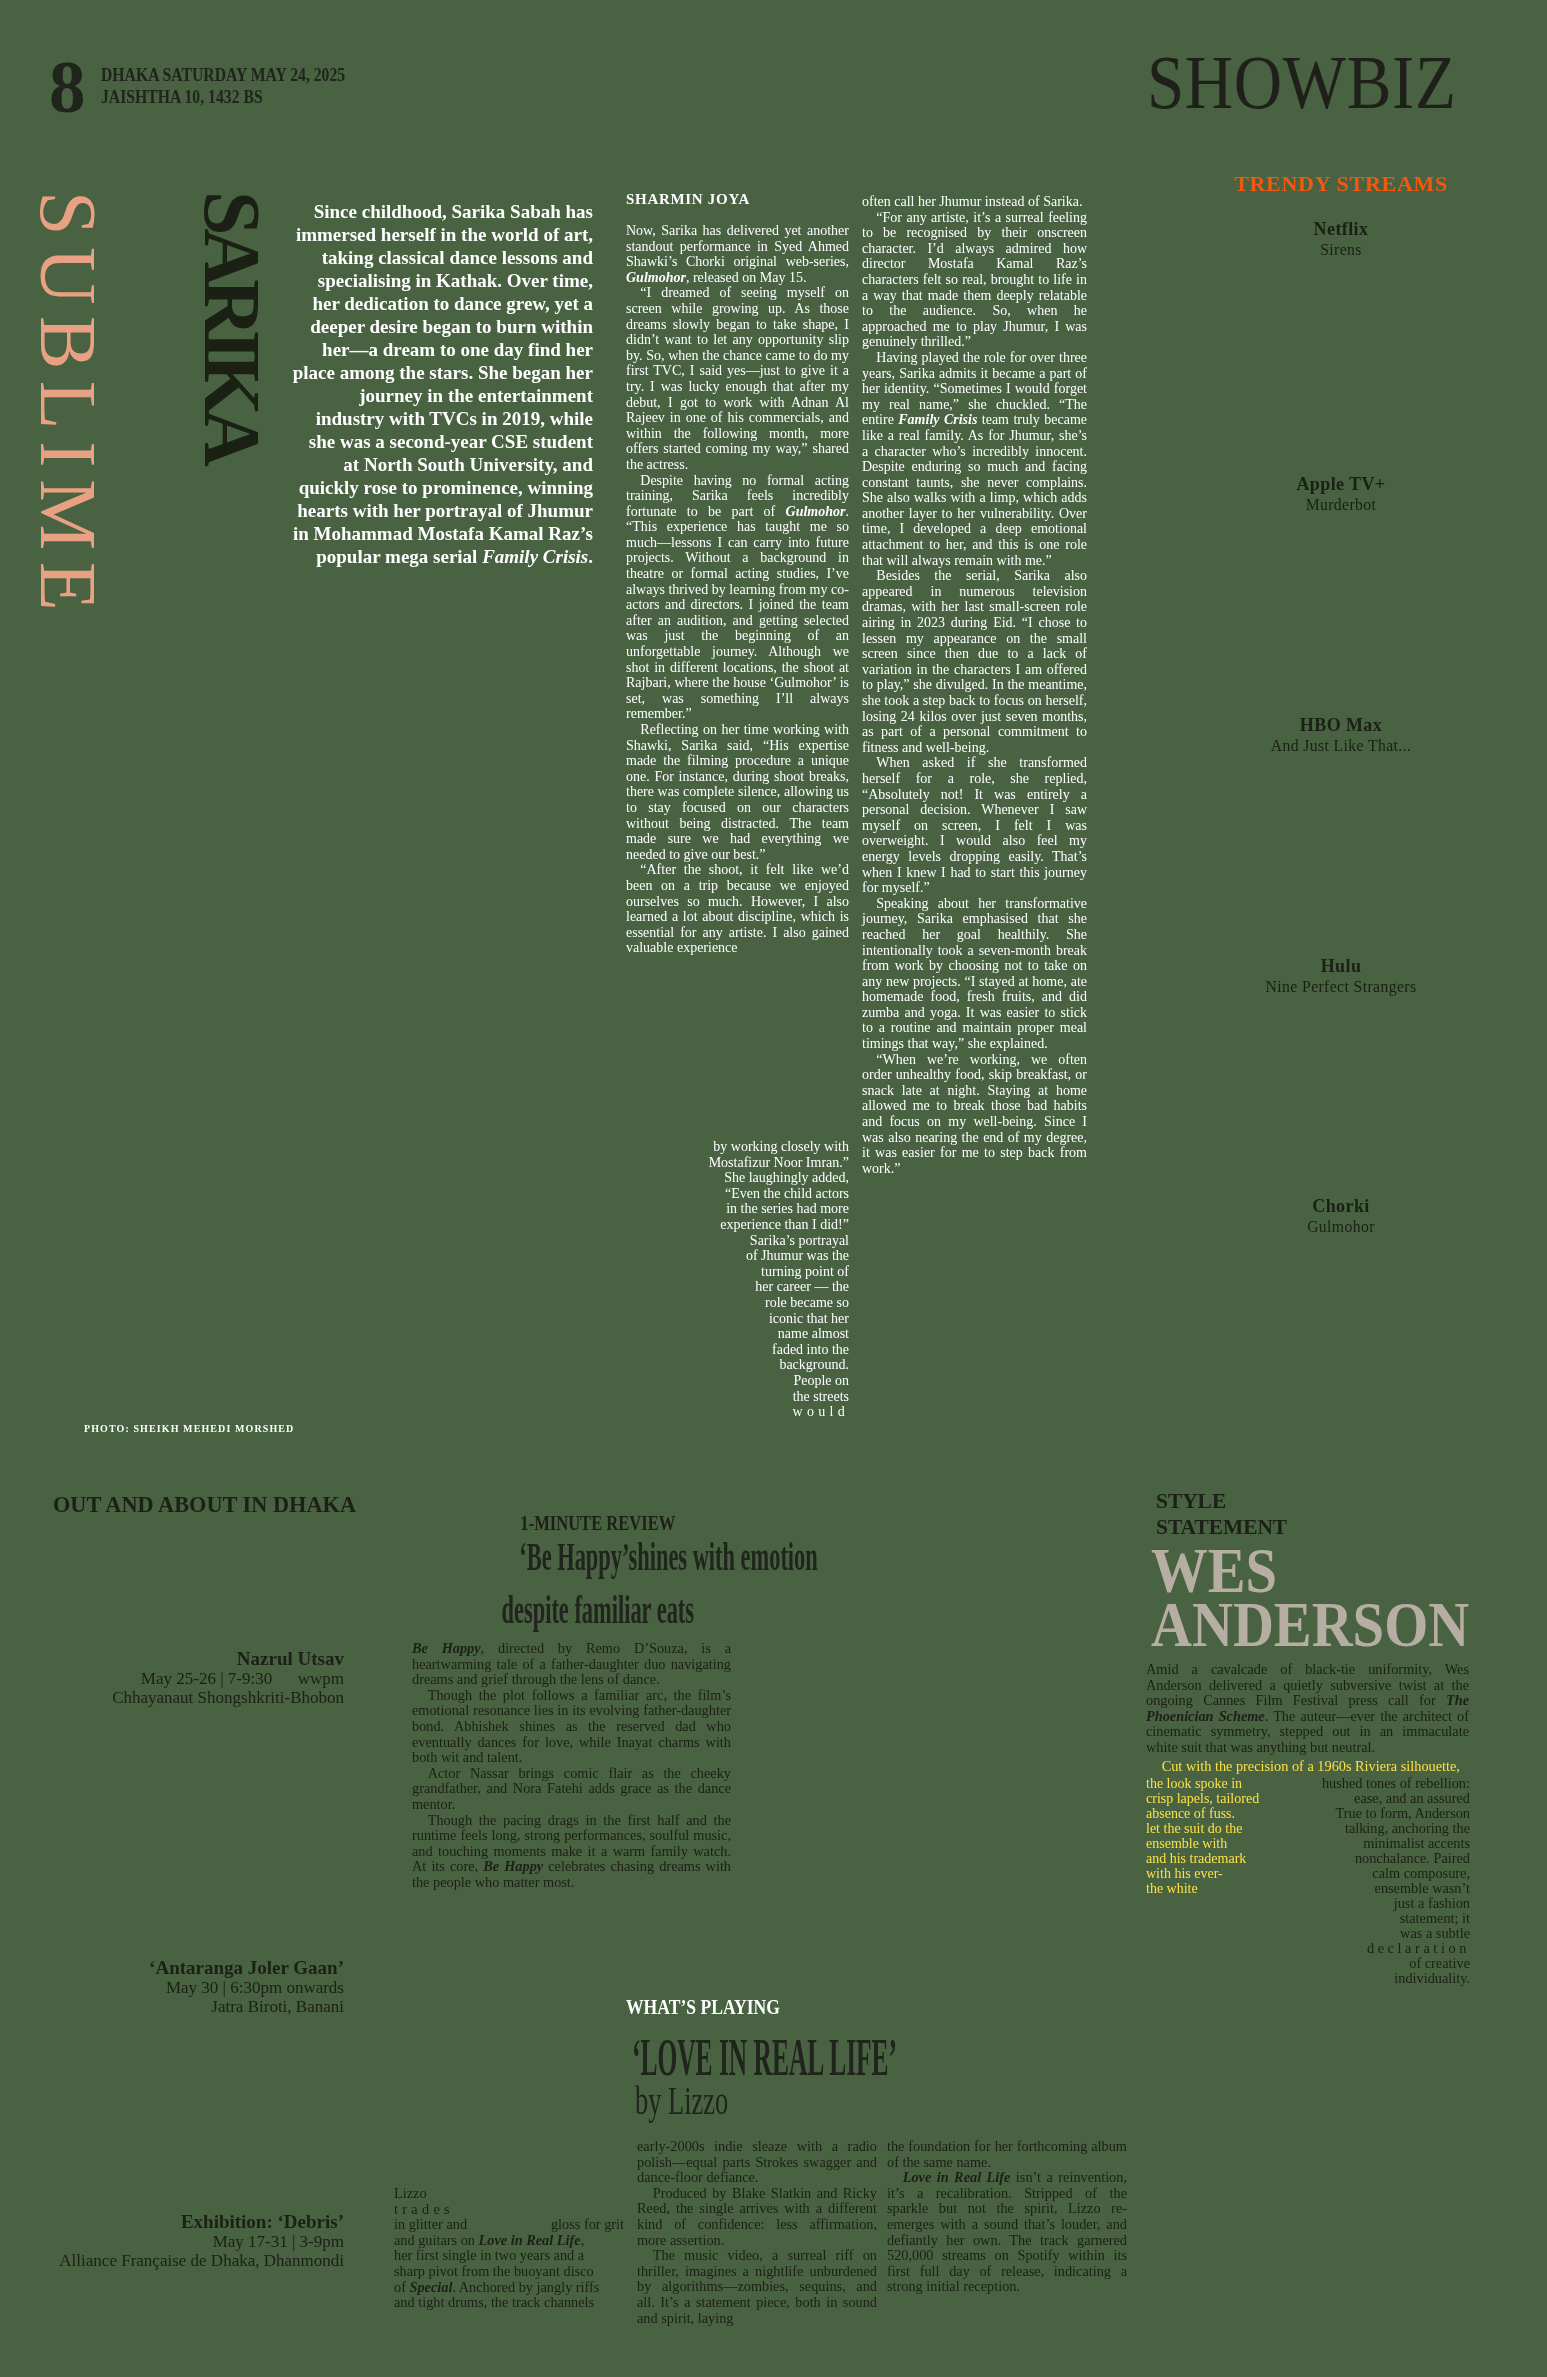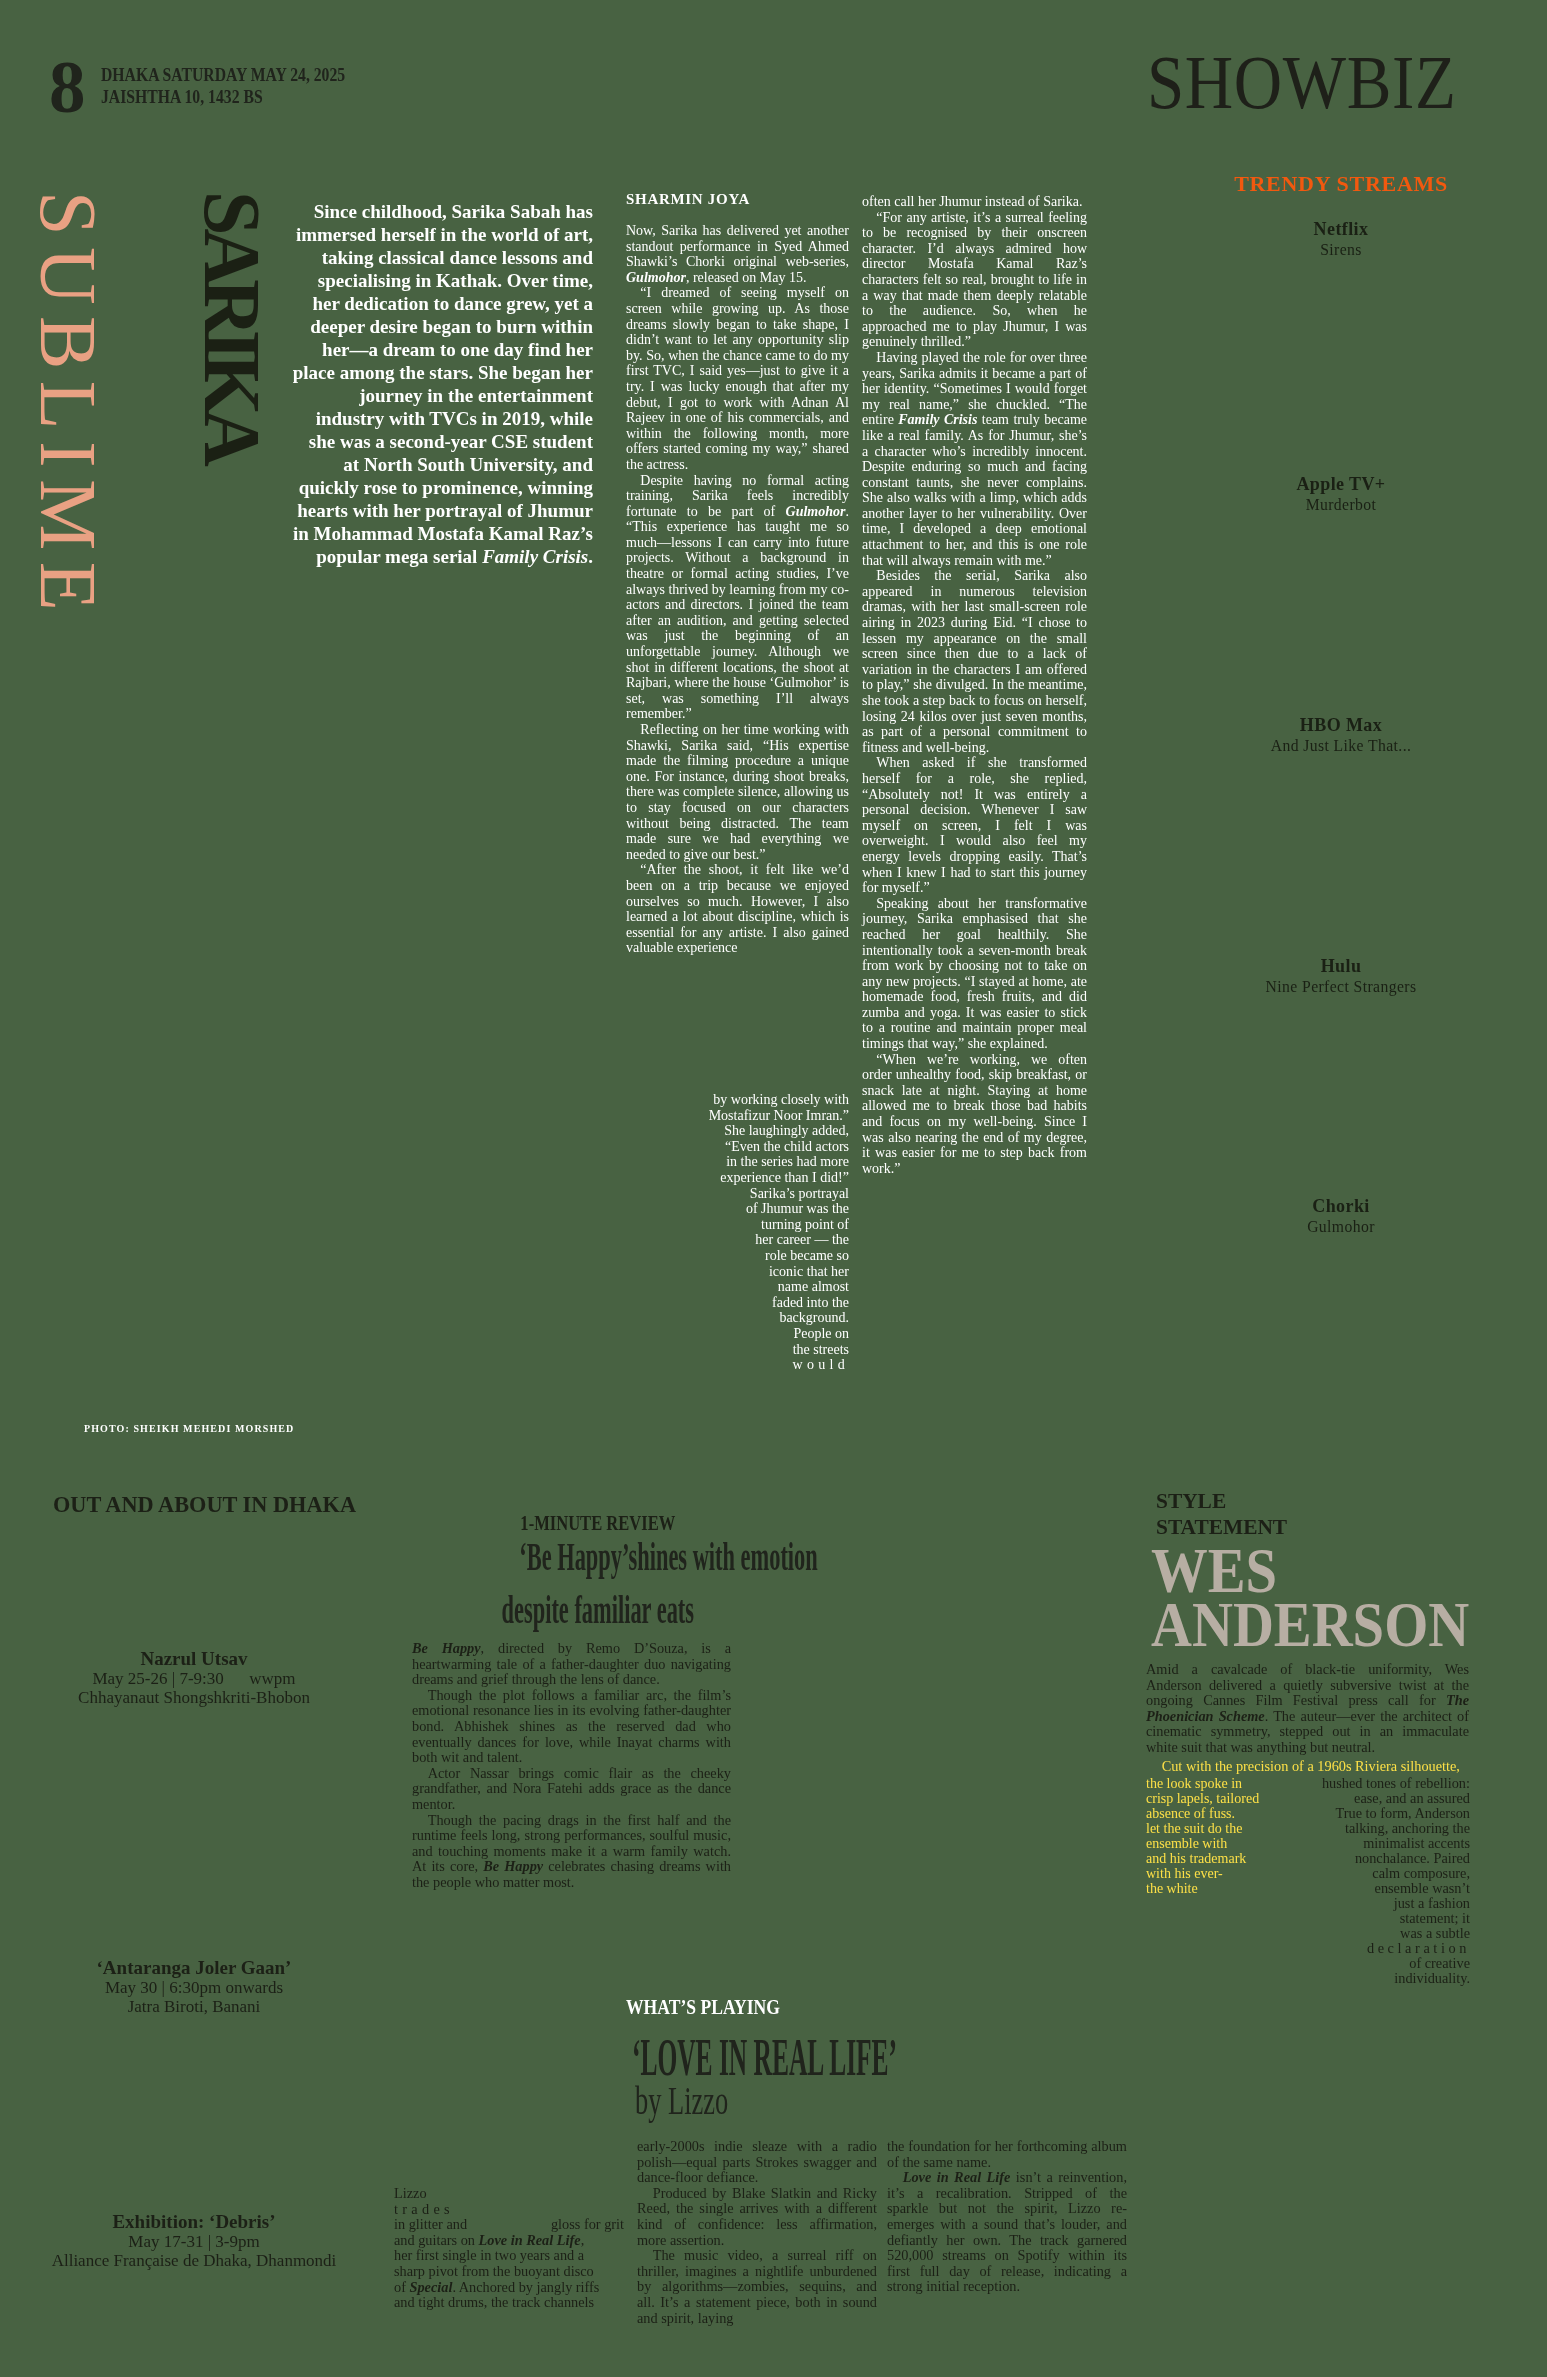--- a/index.html
+++ b/index.html
@@ -33,30 +33,30 @@
 
   
   #intro{left:291px;top:200px;width:302px;text-align:right;font-weight:700;font-size:19px;
          line-height:23px;color:#fff;}
   #byline{left:626px;top:191px;font-size:15px;font-weight:700;color:#fff;letter-spacing:0.7px;}
   .newscol{color:#fff;font-size:14px;line-height:15.6px;text-align:justify;}
   #col1{left:626px;top:223px;width:223px;}
   #col2{left:862px;top:194px;width:225px;}
   .newscol p{margin:0;}
   .newscol p + p{text-indent:14.3px;}
-  #col1-taper{left:626px;top:1092px;width:223px;text-align:right;color:#fff;
+  #col1-taper{left:626px;top:1139px;width:223px;text-align:right;color:#fff;
               font-size:14px;line-height:15.6px;}
   .ls{letter-spacing:4.3px;}
   #photo-credit{left:84px;top:1423px;font-size:10px;font-weight:700;color:#fff;letter-spacing:1.1px;}
 
   
   #oaa-title{left:53px;top:1491px;font-size:24px;font-weight:700;color:#1c2016;
              transform:scaleX(.93);transform-origin:left top;white-space:nowrap;}
   #events{left:44px;top:0;width:300px;height:100%;}
-  .event{position:absolute;left:0;width:100%;text-align:center;color:#1c2016;}
+  .event{position:absolute;left:0;width:100%;text-align:right;color:#1c2016;}
   .event:nth-child(1){top:1648px}.event:nth-child(2){top:1957px}.event:nth-child(3){top:2211px}
   .event .n{font-size:19px;font-weight:700;line-height:22px;}
   .event .w{font-size:17px;line-height:18.5px;white-space:pre-wrap;}
 
   
   #review-head{left:402px;top:1512px;width:392px;text-align:center;}
   #review-kicker{display:inline-block;font-size:20.7px;font-weight:700;color:#1c2016;
                  transform:scaleX(.8);transform-origin:center top;white-space:nowrap;}
   .review-hline{display:block;line-height:44px;}
   .review-hline span{display:inline-block;font-size:40px;font-weight:700;color:#20241c;

